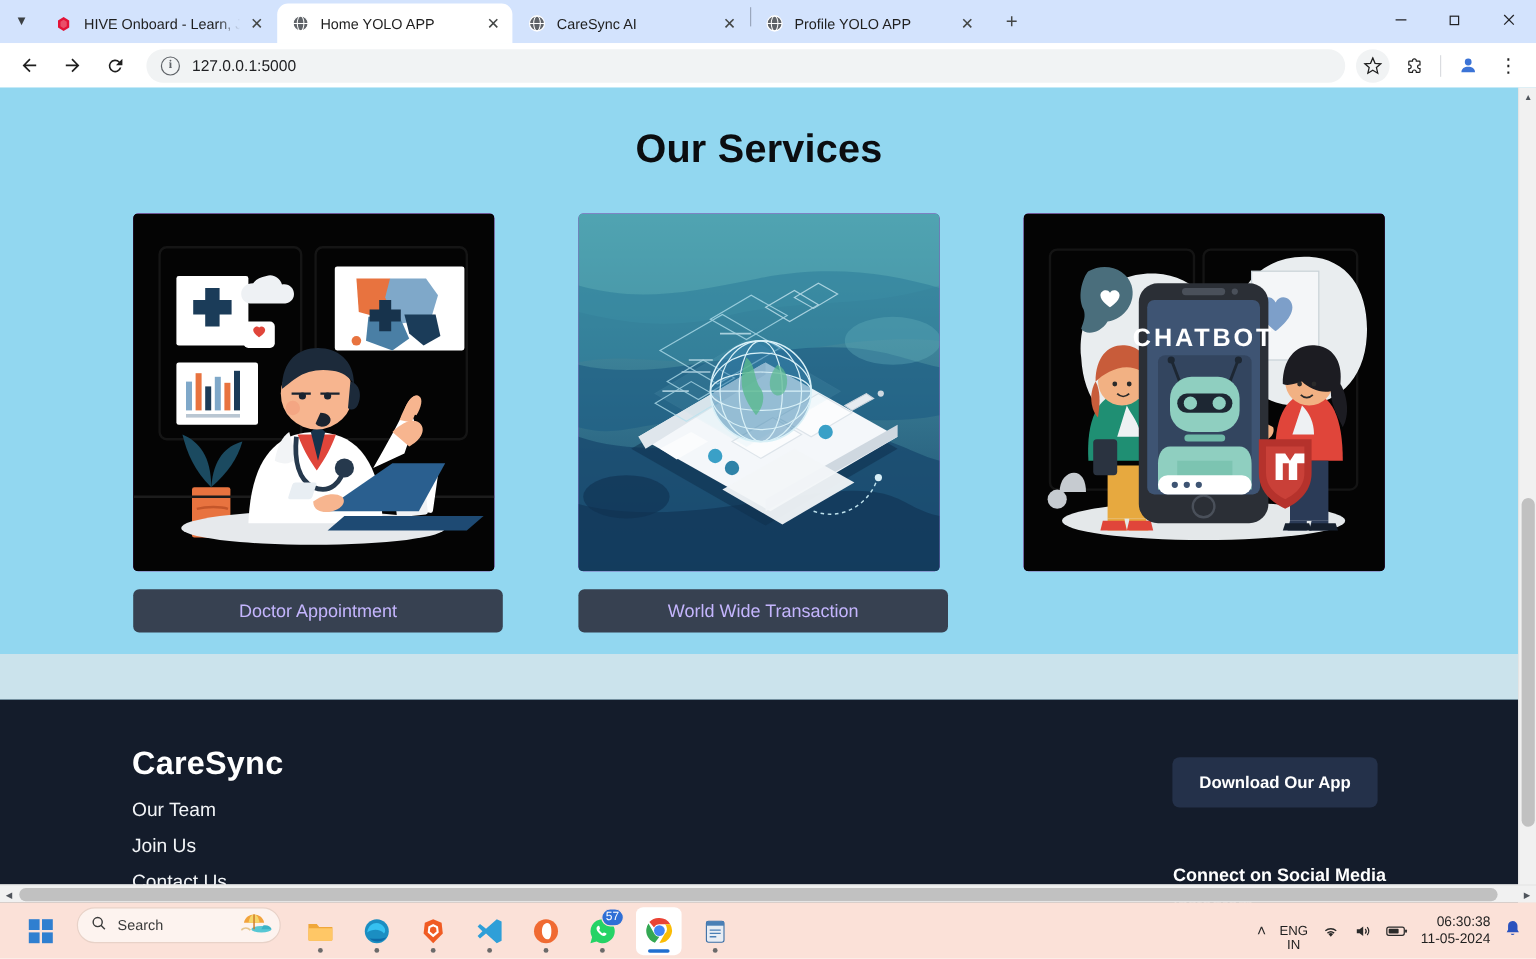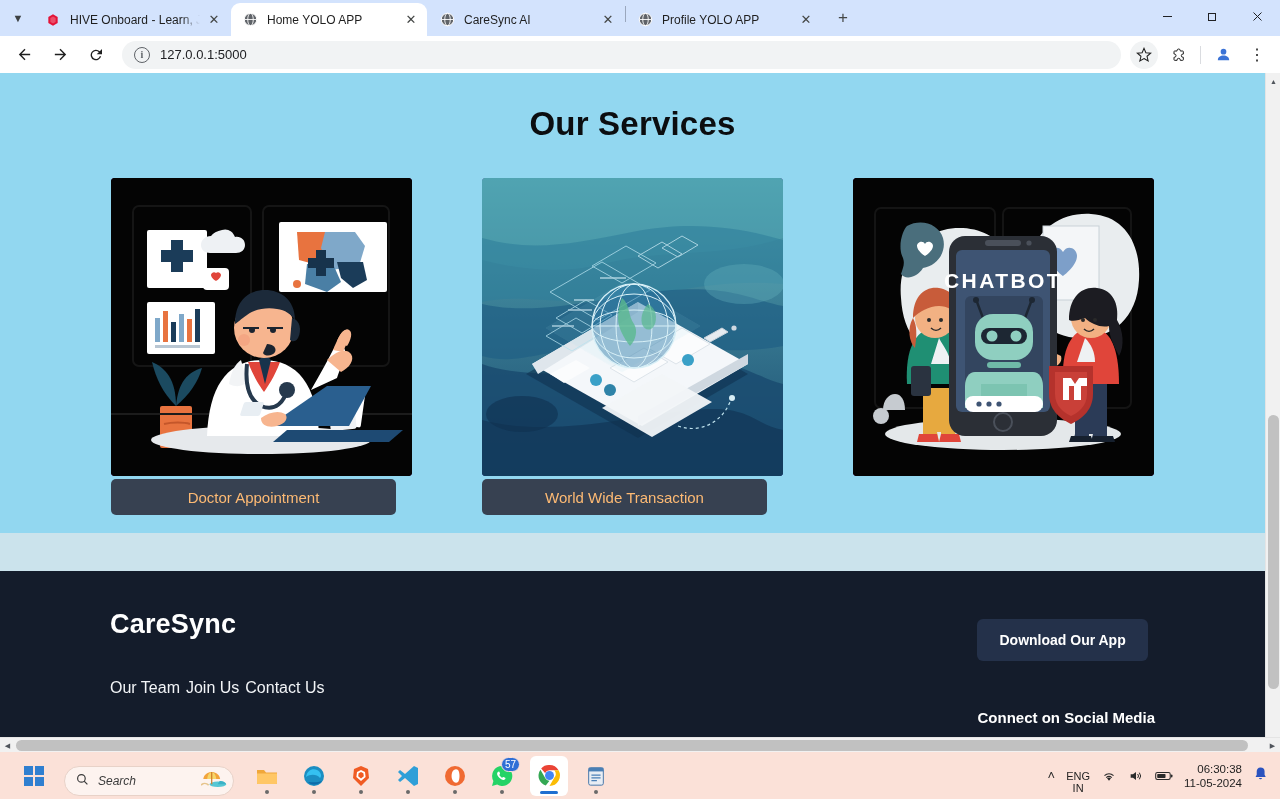--- a/index.html
+++ b/index.html
@@ -105,43 +105,43 @@
   .cards {
     display: flex; justify-content: center; gap: 70px;
     margin-top: 35px; padding: 0 100px;
   }
   .card { width: 301px; }
   .card-img {
     width: 301px; height: 298px; border-radius: 4px; overflow: hidden;
     position: relative; background: #a21caf;
   }
   .card-btn {
-    margin-top: 3px; height: 36px; width: 285px;
-    background: #374151; color: #fdba74; border: none; border-radius: 5px;
+    margin-top: 15px; height: 36px; width: 308px;
+    background: #374151; color: #c4b5fd; border: none; border-radius: 5px;
     font-size: 15px; font-family: "Liberation Sans", sans-serif;
     display: flex; align-items: center; justify-content: center;
   }
   .band-pale { background: #cbe3ec; height: 38px; }
 
   
   .ill1 { width: 100%; height: 100%; background: #050505; position: relative; }
   
   .ill2 { width: 100%; height: 100%; position: relative;
     background: linear-gradient(160deg,#4a9cae 0%,#3d8ba4 20%,#2f6f95 48%,#235e86 70%,#1d4f72 100%); }
   
   .ill3 { width: 100%; height: 100%; background: #050505; position: relative; }
 
   
   .site-footer {
     background: #141c2b; color: #fff; padding: 38px 0 0 0;
     min-height: 250px; position: relative;
   }
   .footer-inner { display: flex; justify-content: space-between; padding: 0 110px 0 110px; }
   .footer-brand { font-size: 27px; font-weight: bold; letter-spacing: .2px; }
-  .footer-links { margin-top: 36px; display: flex; flex-direction: row; gap: 6px; }
+  .footer-links { margin-top: 12px; display: flex; flex-direction: column; gap: 6px; }
   .footer-links a { color: #f2f4f7; font-size: 16px; text-decoration: none; line-height: 24px; }
   .footer-right { display: flex; flex-direction: column; align-items: flex-start; padding-top: 10px; }
   .download-btn {
     background: #24314a; color: #fff; border: none; border-radius: 6px;
     padding: 13px 22px; font-size: 14px; font-weight: bold;
     font-family: "Liberation Sans", sans-serif;
   }
   .social-head { margin-top: 48px; font-size: 15px; font-weight: bold; }
   .social-links { margin-top: 6px; display: flex; flex-direction: column; gap: 4px; }
   .social-links a { color: #f2f4f7; font-size: 15px; text-decoration: none; line-height: 22px; }
@@ -176,21 +176,21 @@
   .hscroll .thumb {
     position: absolute; top: 2px; left: 16px; width: 1232px; height: 11px;
     background: #c1c1c1; border-radius: 6px;
   }
 
   
   .taskbar {
     position: absolute; bottom: 0; left: 0; width: 1280px; height: 47px;
     background: #fbe1d8; display: flex; align-items: center;
   }
-  .tb-left { display: flex; align-items: flex-end; margin-left: 14px; font-style: italic; }
+  .tb-left { display: flex; align-items: flex-start; margin-left: 14px; }
   .start-btn { width: 40px; height: 40px; display: flex; align-items: center; justify-content: center; }
   .win-logo { display: grid; grid-template-columns: 9px 9px; grid-template-rows: 9px 9px; gap: 2px; }
   .win-logo i { background: #2f7fd0; display: block; }
   .searchbox {
     width: 170px; height: 30px; background: #fdf3ef; border: 1px solid #e8d2c8;
     border-radius: 15px; display: flex; align-items: center; margin-left: 10px;
     padding: 0 6px 0 11px; position: relative; overflow: hidden;
   }
   .searchbox .mag { font-size: 13px; color: #3b3b3b; margin-right: 9px; }
   .searchbox .ph { font-size: 12px; color: #3b3b3b; flex: 1; }

